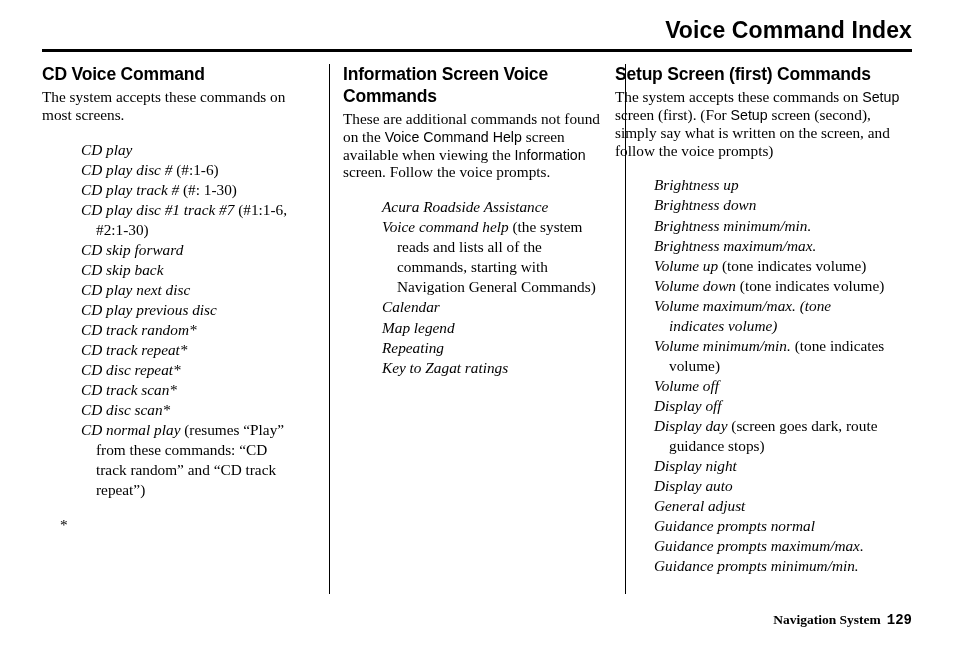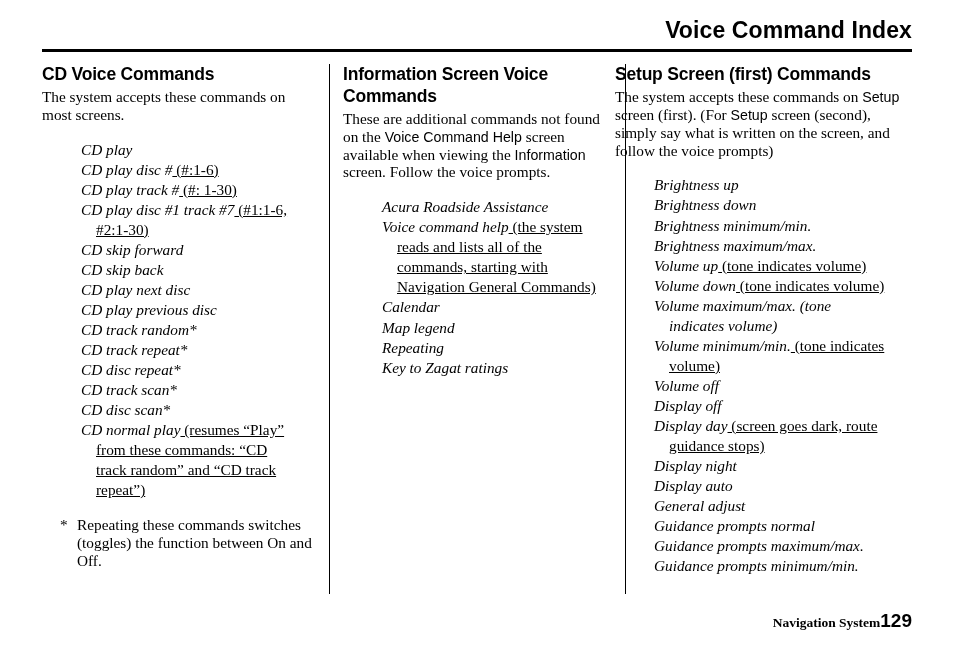--- a/index.html
+++ b/index.html
@@ -111,21 +111,20 @@
     line-height: 1.31;
     padding-left: 15px;
     text-indent: -15px;
     margin: 0;
   }
   .cmd {
     font-style: italic;
   }
   .note {
     font-style: normal;
-    text-decoration: underline;
   }
 
   
   .footnote {
     position: relative;
     margin-top: 14px;
     padding-left: 35px;
     font-family: "Liberation Serif", serif;
     font-size: 15.3px;
     line-height: 1.17;
@@ -144,60 +143,61 @@
     width: 870px;
     text-align: right;
     white-space: nowrap;
   }
   .footer-label {
     font-family: "Liberation Serif", serif;
     font-weight: bold;
     font-size: 13.5px;
   }
   .footer-page {
-    font-family: Liberation Sans, sans-serif;
-    font-weight: bold;
-    font-size: 19px;
+    font-family: Liberation Mono, monospace;
+    font-weight: bold;
+    font-size: 14px;
+    margin-left: 6px;
   }
 </style>
 </head>
 <body>
 
 <div class="page">
 
   <div class="page-header">
     <div class="page-header-title">Voice Command Index</div>
   </div>
   <div class="header-rule"></div>
 
   <div class="columns">
 
     <div class="divider divider-1"></div>
     <div class="divider divider-2"></div>
 
     <div class="col col-1">
-      <h2 class="section-title">CD Voice Commands</h2>
+      <h2 class="section-title">CD Voice Command</h2>
       <p class="intro"><span>The system accepts these commands on most screens.</span></p>
       <ul class="cmd-list">
           <li><span class="cmd">CD play</span></li>
           <li><span class="cmd">CD play disc #</span><span class="note"> (#:1-6)</span></li>
           <li><span class="cmd">CD play track #</span><span class="note"> (#: 1-30)</span></li>
           <li><span class="cmd">CD play disc #1 track #7</span><span class="note"> (#1:1-6, #2:1-30)</span></li>
           <li><span class="cmd">CD skip forward</span></li>
           <li><span class="cmd">CD skip back</span></li>
           <li><span class="cmd">CD play next disc</span></li>
           <li><span class="cmd">CD play previous disc</span></li>
           <li><span class="cmd">CD track random*</span></li>
           <li><span class="cmd">CD track repeat*</span></li>
           <li><span class="cmd">CD disc repeat*</span></li>
           <li><span class="cmd">CD track scan*</span></li>
           <li><span class="cmd">CD disc scan*</span></li>
           <li><span class="cmd">CD normal play</span><span class="note"> (resumes “Play” from these commands: “CD track random” and “CD track repeat”)</span></li>
         </ul>
-      <div class="footnote"><span class="footnote-mark">*</span><span>Repeating these commands switches (toggles) the function between On and Off.</span></div>
+      <div class="footnote"><span class="footnote-mark">*</span></div>
     </div>
 
     <div class="col col-2">
       <h2 class="section-title">Information Screen Voice Commands</h2>
       <p class="intro"><span>These are additional commands not found on the </span><span class="screen-label">Voice Command Help</span><span> screen available when viewing the </span><span class="screen-label">Information</span><span> screen. Follow the voice prompts.</span></p>
       <ul class="cmd-list">
           <li><span class="cmd">Acura Roadside Assistance</span></li>
           <li><span class="cmd">Voice command help</span><span class="note"> (the system reads and lists all of the commands, starting with Navigation General Commands)</span></li>
           <li><span class="cmd">Calendar</span></li>
           <li><span class="cmd">Map legend</span></li>

